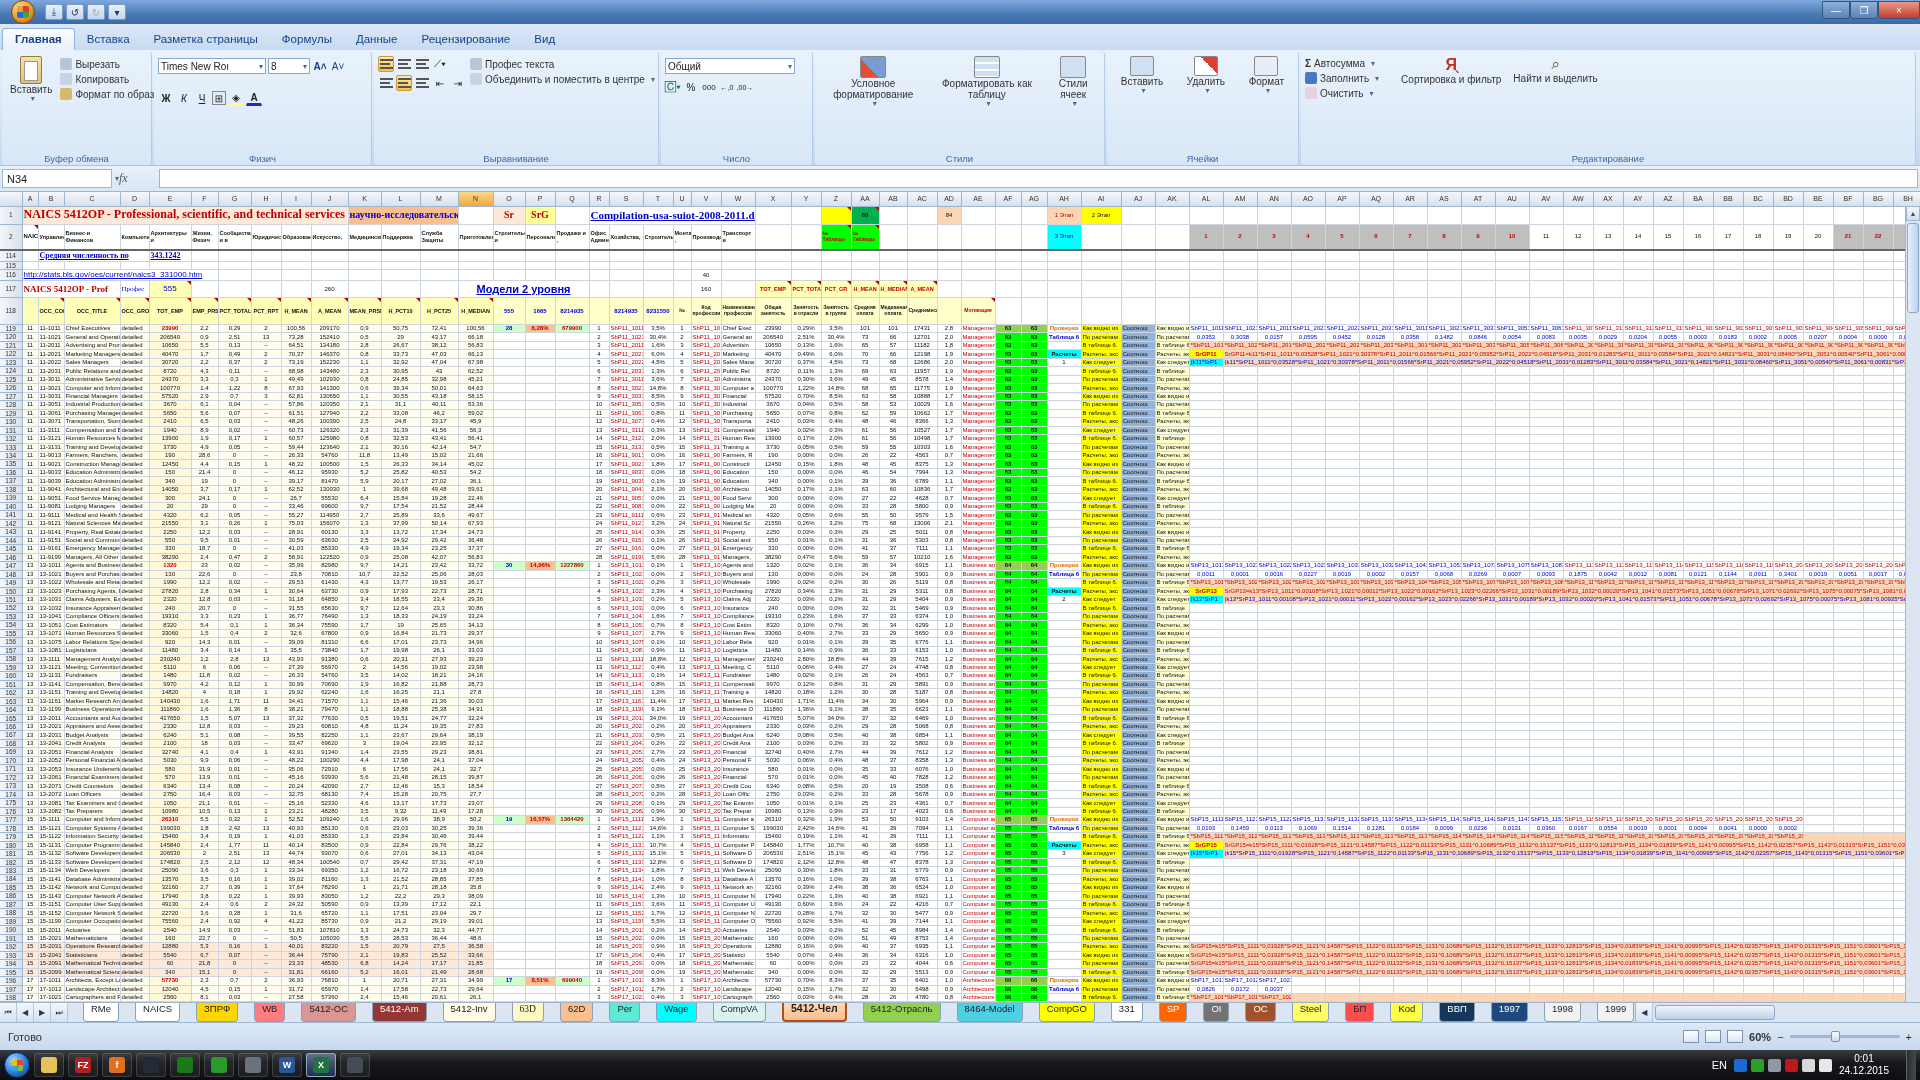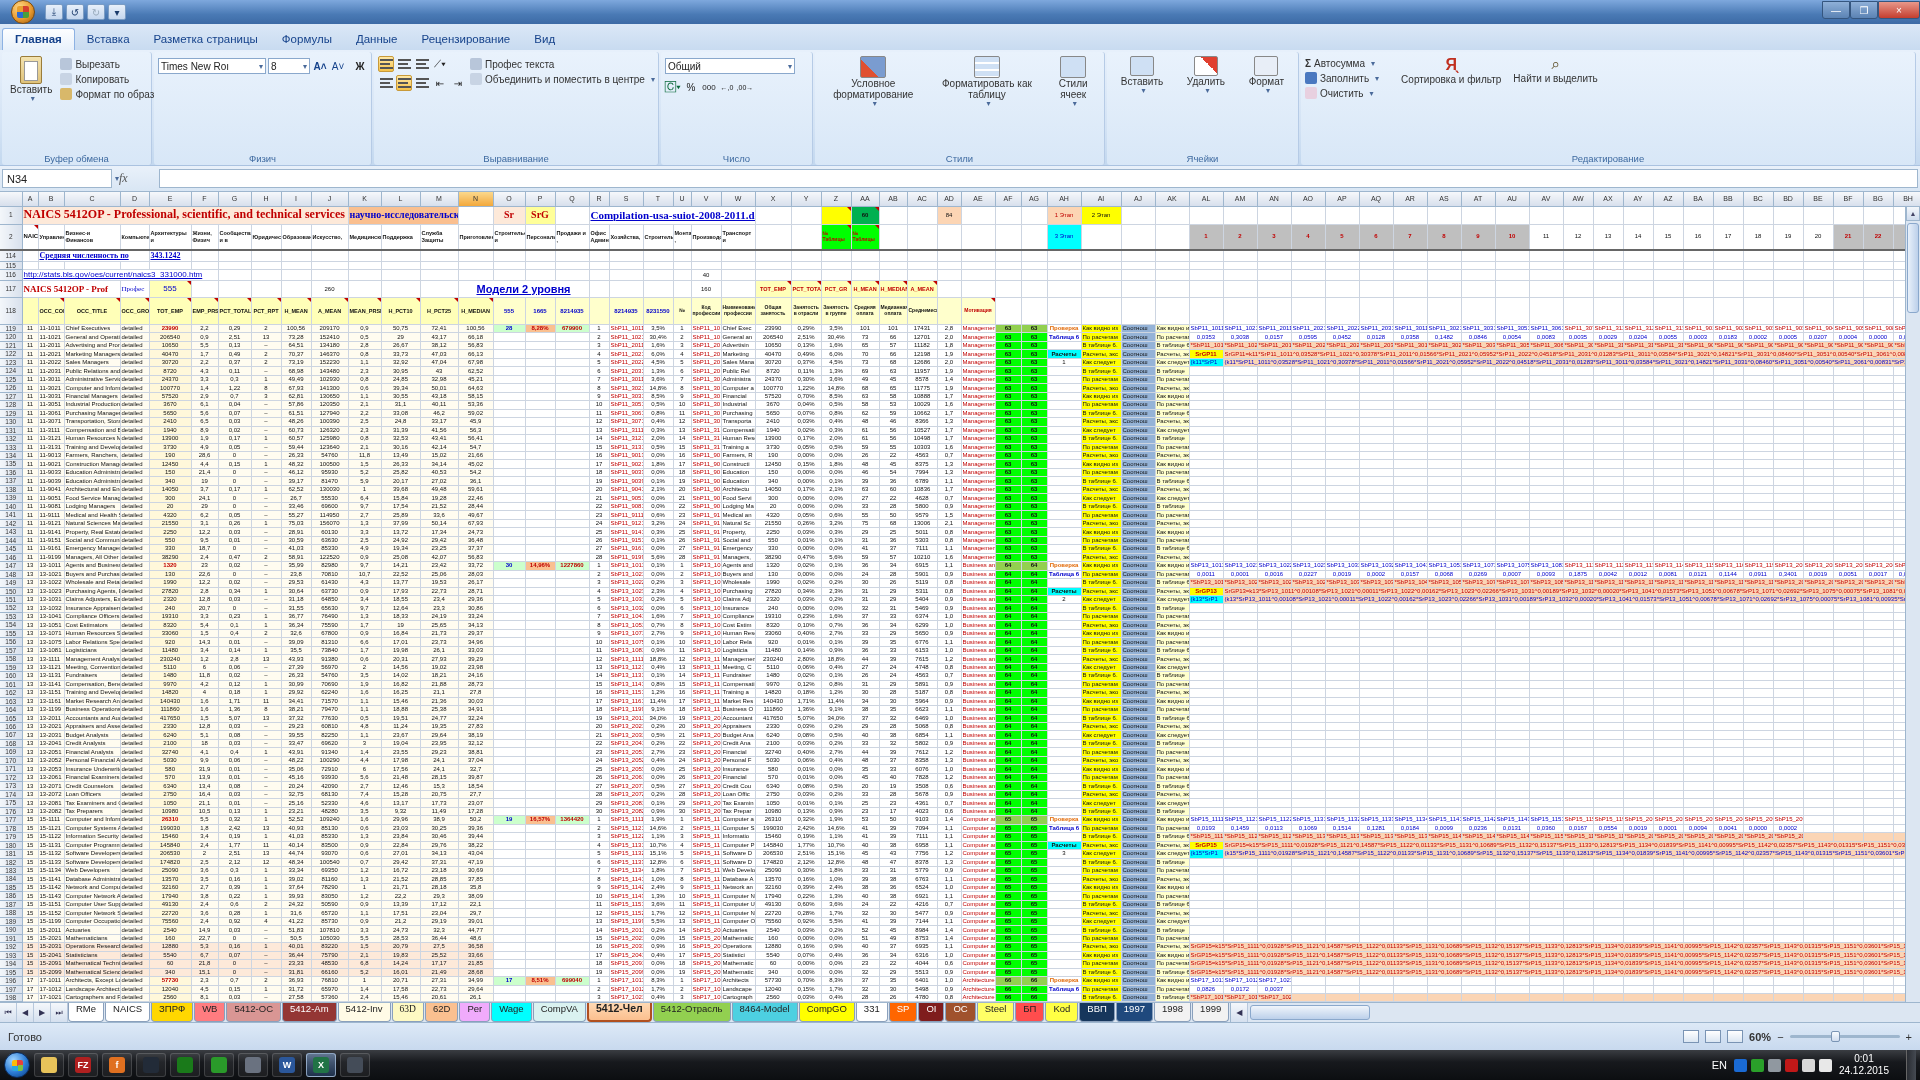--- a/index.html
+++ b/index.html
@@ -73,21 +73,21 @@
   .gr{background:#bfbfbf;}
   .o2{background:#fde9d9;}
   .rc{position:relative;}
   .rc:after{content:"";position:absolute;top:0;right:0;border-top:4px solid #c00000;border-left:4px solid transparent;}
   #vscroll{position:absolute;top:14px;right:0;width:15px;bottom:0;background:#dce6f2;border-left:1px solid #9eb6ce;}
   .scar{height:15px;background:linear-gradient(#f4f7fb,#cfdcee);border:1px solid #9eb6ce;font-size:7px;color:#446;display:flex;align-items:center;justify-content:center;}
   #vthumb{margin:2px 1px;height:90px;background:linear-gradient(90deg,#e8f0fa,#bcd0ea);border:1px solid #8aa8cc;border-radius:3px;}
   
   #tabstrip{height:20px;background:#dce6f2;border-top:1px solid #9eb6ce;display:flex;align-items:stretch;}
   .tnav{width:17px;display:flex;align-items:center;justify-content:center;font-size:8px;color:#335;background:linear-gradient(#f4f7fb,#d5e0ef);border-right:1px solid #b8c8dc;}
-  .stab{padding:2px 7px 9px;font-size:9.5px;color:#222;border:1px solid #8aa0bc;border-top:none;border-radius:0 0 4px 4px;margin-right:1px;display:flex;align-items:center;white-space:nowrap;}
+  .stab{padding:2px 7px 9px;font-size:9.5px;color:#222;border:1px solid #8aa0bc;border-top:none;border-radius:0 0 4px 4px;margin-right:1px;display:flex;align-items:center;white-space:nowrap;margin-left:15px;}
   .stab.active{font-weight:bold;font-size:10.5px;border:2px solid #b05020;border-top:none;background:linear-gradient(#ffd9b3,#fbbf8f)!important;}
   #hscroll{flex:1;display:flex;align-items:stretch;border-left:1px solid #9eb6ce;background:#dce6f2;}
   #hthumb{margin:2px;width:120px;background:linear-gradient(#f0f5fb,#bcd0ea);border:1px solid #8aa8cc;border-radius:3px;}
   
   #status{height:28px;background:linear-gradient(#dde9f7,#c8d9ee);border-top:1px solid #9eb6ce;display:flex;align-items:center;padding:0 8px;font-size:11px;color:#333;}
   #zoomctl{margin-left:auto;display:flex;align-items:center;gap:6px;}
   .viewico{width:16px;height:13px;border:1px solid #7a94b4;background:linear-gradient(#fff,#dbe6f2);}
   #zslider{width:110px;height:3px;background:#9eb6ce;position:relative;border-radius:2px;}
   #zknob{position:absolute;left:38%;top:-4px;width:9px;height:11px;background:linear-gradient(#f8fbff,#cfdcee);border:1px solid #7a94b4;border-radius:2px;}
   
@@ -154,21 +154,21 @@
         <div class="sbtn">
             <span class="ico" style="background:#d8b86a;"></span>
             <span>Формат по образцу</span>
           </div>
       </div>
     </div>
     <div class="rglabel">Буфер обмена</div>
   </div>
 
   <div class="rgroup" style="width:218px;">
-    <div style="display:flex;flex-direction:row;gap:6px;padding-top:4px;">
+    <div style="display:flex;flex-direction:column;gap:16px;padding-top:4px;">
       <div class="fontrow">
         <div class="combo" style="width:108px;">
             <span>Times New Roı</span>
             <span class="car" style="margin-left:auto;">▾</span>
           </div>
         <div class="combo" style="width:42px;">
             <span>8</span>
             <span class="car" style="margin-left:auto;">▾</span>
           </div>
         <div class="fmtbtn" style="font-weight:bold;color:#15428b;">A˄</div>
@@ -5712,30 +5712,30 @@
   <div id="stabs" style="display:flex;align-items:stretch;">
       <div class="stab" style="background: rgb(255, 255, 255);">RMe</div>
       <div class="stab" style="background: rgb(255, 255, 255);">NAICS</div>
       <div class="stab" style="background: rgb(255, 215, 0);">ЗПРФ</div>
       <div class="stab" style="background: rgb(255, 124, 128);">WB</div>
       <div class="stab" style="background: rgb(217, 150, 148);">5412-OC</div>
       <div class="stab" style="background: rgb(148, 54, 52); color: rgb(255, 255, 255);">5412-Am</div>
       <div class="stab" style="background: rgb(255, 251, 230);">5412-Inv</div>
       <div class="stab" style="background: #fef9c3; font-family: Liberation Serif, serif;">63D</div>
       <div class="stab" style="background: rgb(250, 192, 144);">62D</div>
-      <div class="stab" style="background: #f0abfc;">Per</div>
+      <div class="stab" style="background: #5eead4;">Per</div>
       <div class="stab" style="background: rgb(0, 255, 255);">Wage</div>
       <div class="stab" style="background: rgb(218, 242, 240);">CompVA</div>
       <div class="stab active" style="background: rgb(252, 213, 180);">5412-Чел</div>
       <div class="stab" style="background: rgb(146, 208, 80);">5412-Отрасль</div>
       <div class="stab" style="background: rgb(77, 208, 225);">8464-Model</div>
       <div class="stab" style="background: rgb(255, 255, 0);">CompGO</div>
       <div class="stab" style="background: rgb(255, 255, 255);">331</div>
       <div class="stab" style="background: rgb(255, 102, 0); color: rgb(255, 255, 255);">SP</div>
-      <div class="stab" style="background: #7f1d1d; color: rgb(255, 255, 255);">OI</div>
+      <div class="stab" style="background: #737373; color: rgb(255, 255, 255);">OI</div>
       <div class="stab" style="background: rgb(160, 82, 45); color: rgb(255, 255, 255);">OC</div>
       <div class="stab" style="background: rgb(255, 255, 102);">Steel</div>
       <div class="stab" style="background: rgb(255, 77, 77);">БП</div>
       <div class="stab" style="background: rgb(255, 255, 68);">Kod</div>
       <div class="stab" style="background: rgb(22, 54, 92); color: rgb(255, 255, 255);">ВВП</div>
       <div class="stab" style="background: rgb(31, 73, 125); color: rgb(255, 255, 255);">1997</div>
       <div class="stab" style="background: rgb(242, 242, 242);">1998</div>
       <div class="stab" style="background: rgb(242, 242, 242);">1999</div>
     </div>
   <div id="hscroll">

